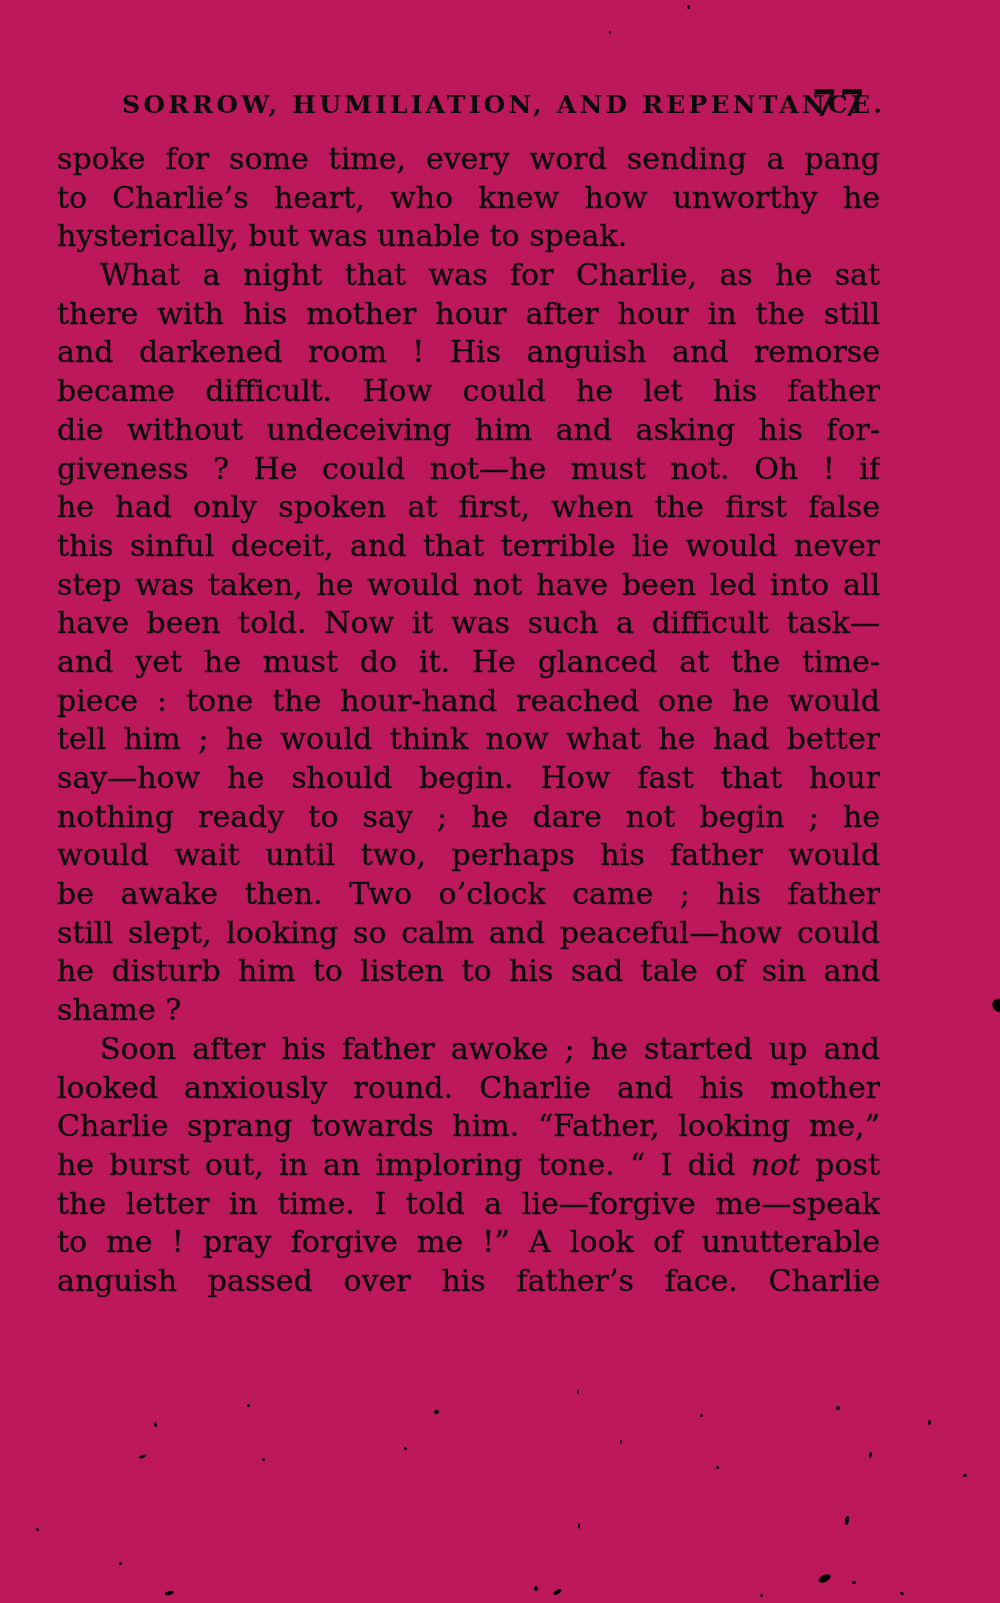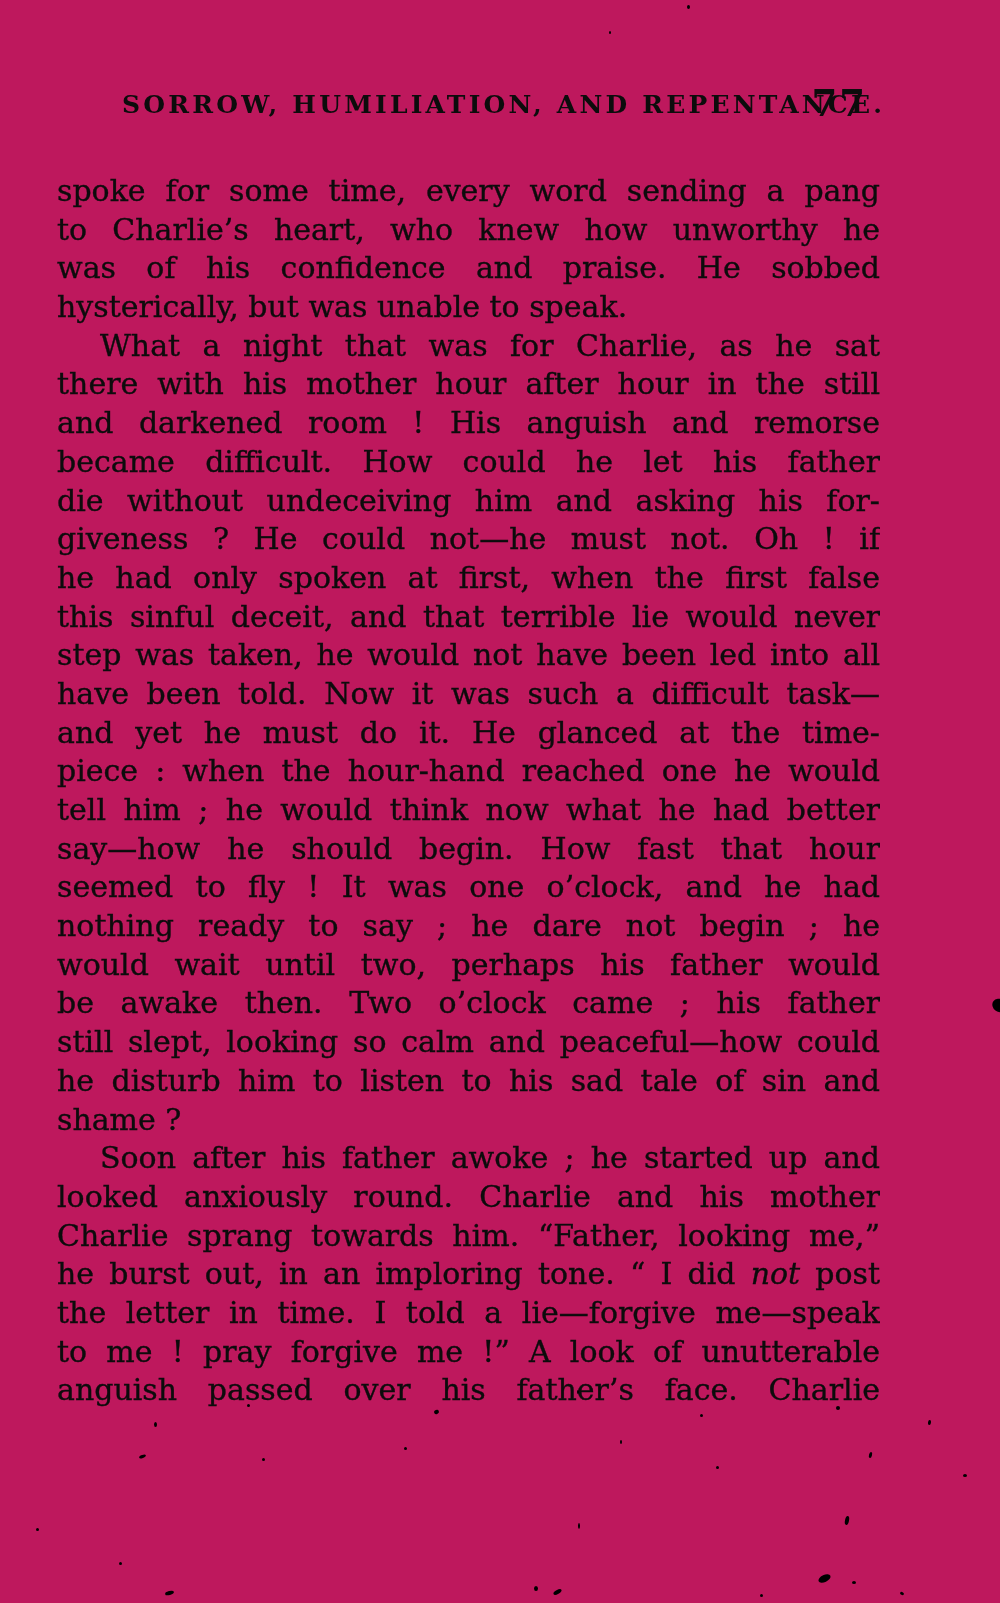--- a/index.html
+++ b/index.html
@@ -33,21 +33,21 @@
     position: absolute;
     right: 133px;
     top: -7px;
     font-size: 37px;
     font-weight: 700;
     letter-spacing: 2px;
   }
   .body-text {
     position: absolute;
     left: 57px;
-    top: 172px;
+    top: 140px;
     width: 823px;
     font-size: 30px;
     line-height: 38.7px;
     -webkit-text-stroke: 0.35px #0c0c0c;
   }
   .line { height: 38.7px; overflow: hidden; white-space: normal; }
   .line.j { text-align: justify; text-align-last: justify; text-justify: inter-word; }
   .line.ind { text-indent: 43px; }
   .it { font-style: italic; }
   .speck {
@@ -61,37 +61,35 @@
 
 <div class="page">
   <header class="running-head">
     <span class="head-title">SORROW, HUMILIATION, AND REPENTANCE.</span>
     <span class="page-number">77</span>
   </header>
 
   <main class="body-text" id="body-text">
       <div class="line j"><span>spoke for some time, every word sending a pang</span></div>
       <div class="line j"><span>to Charlie’s heart, who knew how unworthy he</span></div>
-      <div class="line j"><span>was of his confidence and praise. He sobbed</span></div>
       <div class="line"><span>hysterically, but was unable to speak.</span></div>
       <div class="line j ind"><span>What a night that was for Charlie, as he sat</span></div>
       <div class="line j"><span>there with his mother hour after hour in the still</span></div>
       <div class="line j"><span>and darkened room ! His anguish and remorse</span></div>
       <div class="line j"><span>became difficult. How could he let his father</span></div>
       <div class="line j"><span>die without undeceiving him and asking his for-</span></div>
       <div class="line j"><span>giveness ? He could not—he must not. Oh ! if</span></div>
       <div class="line j"><span>he had only spoken at first, when the first false</span></div>
       <div class="line j"><span>this sinful deceit, and that terrible lie would never</span></div>
       <div class="line j"><span>step was taken, he would not have been led into all</span></div>
       <div class="line j"><span>have been told. Now it was such a difficult task—</span></div>
       <div class="line j"><span>and yet he must do it. He glanced at the time-</span></div>
-      <div class="line j"><span>piece : when the hour-hand reached one he would</span></div>
+      <div class="line j"><span>piece : tone the hour-hand reached one he would</span></div>
       <div class="line j"><span>tell him ; he would think now what he had better</span></div>
       <div class="line j"><span>say—how he should begin. How fast that hour</span></div>
-      <div class="line j"><span>seemed to fly ! It was one o’clock, and he had</span></div>
       <div class="line j"><span>nothing ready to say ; he dare not begin ; he</span></div>
       <div class="line j"><span>would wait until two, perhaps his father would</span></div>
       <div class="line j"><span>be awake then. Two o’clock came ; his father</span></div>
       <div class="line j"><span>still slept, looking so calm and peaceful—how could</span></div>
       <div class="line j"><span>he disturb him to listen to his sad tale of sin and</span></div>
       <div class="line"><span>shame ?</span></div>
       <div class="line j ind"><span>Soon after his father awoke ; he started up and</span></div>
       <div class="line j"><span>looked anxiously round. Charlie and his mother</span></div>
       <div class="line j"><span>Charlie sprang towards him. “Father, looking me,”</span></div>
       <div class="line j"><span>he burst out, in an imploring tone. “ I did </span><span class="it">not</span><span> post</span></div>

